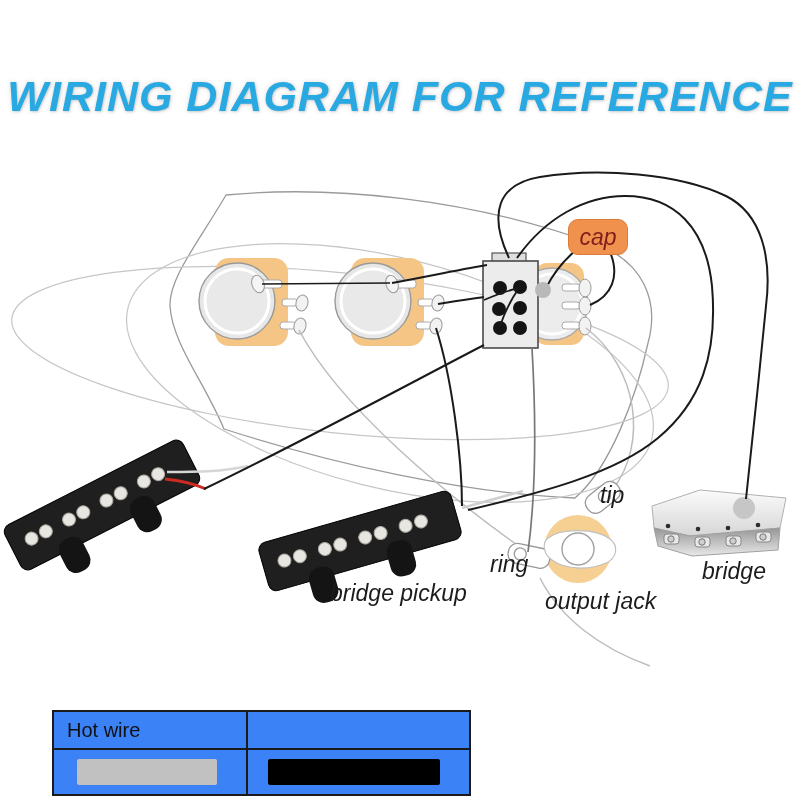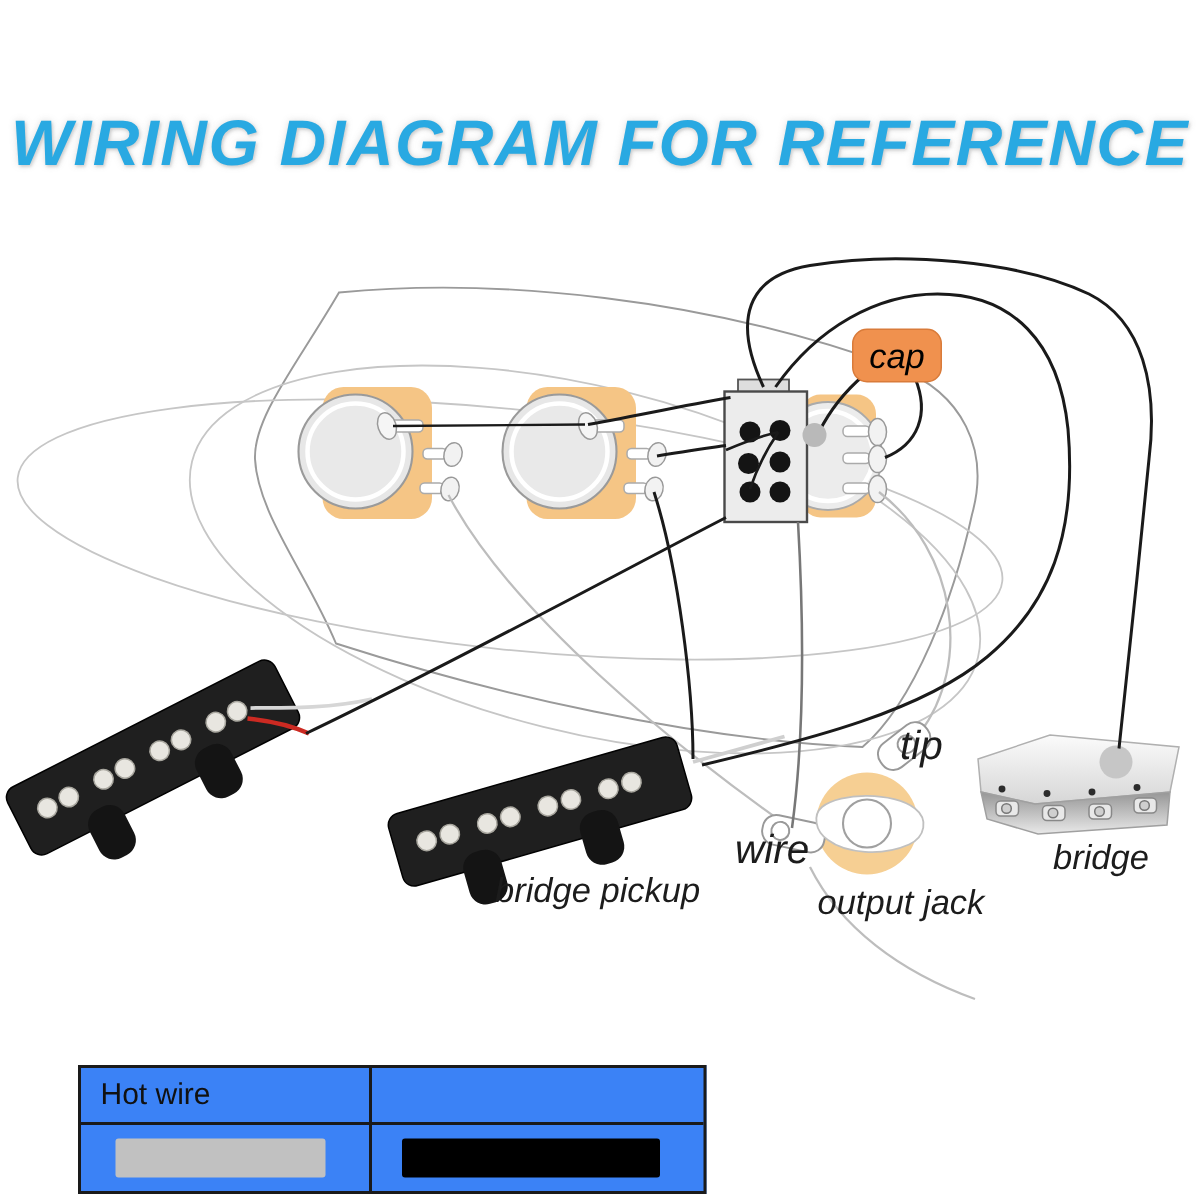--- a/index.html
+++ b/index.html
@@ -13,25 +13,25 @@
     font-size:43px;font-weight:800;font-style:italic;letter-spacing:1px;
     color:#29a9e2;
     text-shadow:0 0 5px rgba(120,120,120,.25), 1px 1px 2px rgba(120,120,120,.25);
     white-space:nowrap;
   }
   #diagram-svg{position:absolute;left:0;top:0;}
   .part-label{
     position:absolute;color:#1c1c1c;font-style:italic;
     font-size:23px;white-space:nowrap;
   }
-  .small-label{font-size:27px;}
+  .small-label{font-size:23px;}
   #cap-label{
     position:absolute;left:568px;top:181px;width:58px;height:34px;
     background:#f0914e;border:1px solid #d97b3a;border-radius:10px;
-    color:#000000;font-style:italic;font-size:23px;
+    color:#7f1d1d;font-style:italic;font-size:23px;
     display:flex;align-items:center;justify-content:center;
   }
   #legend{
     position:absolute;left:52px;top:672px;width:419px;height:86px;
     border:2.5px solid #1a1a1a;box-sizing:border-box;background:#3b82f6;
     display:flex;flex-direction:column;
   }
   .legend-header{display:flex;height:36px;border-bottom:2.5px solid #1a1a1a;}
   .legend-swatches{display:flex;flex:1;}
   .legend-cell{box-sizing:border-box;display:flex;align-items:center;padding-left:13px;
@@ -211,21 +211,21 @@
       <path d="M610,214 C620,238 612,258 590,267"></path>
     </g>
 
     <circle cx="543" cy="252" r="8" fill="#b9b9b9"></circle>
   </svg>
 
   <div id="cap-label">cap</div>
 
   <div class="part-label" style="left:330px;top:542px;">bridge pickup</div>
   <div class="part-label small-label" style="left:600px;top:444px;">tip</div>
-  <div class="part-label small-label" style="left:490px;top:513px;">wire</div>
+  <div class="part-label small-label" style="left:490px;top:513px;">ring</div>
   <div class="part-label" style="left:545px;top:550px;">output jack</div>
   <div class="part-label" style="left:702px;top:520px;text-align:right;">bridge</div>
 
   <div id="legend">
     <div class="legend-header">
       <div class="legend-cell c1">Hot wire</div>
     </div>
     <div class="legend-swatches">
       <div class="legend-cell c1">
           <div id="hot-swatch" class="swatch"></div>

